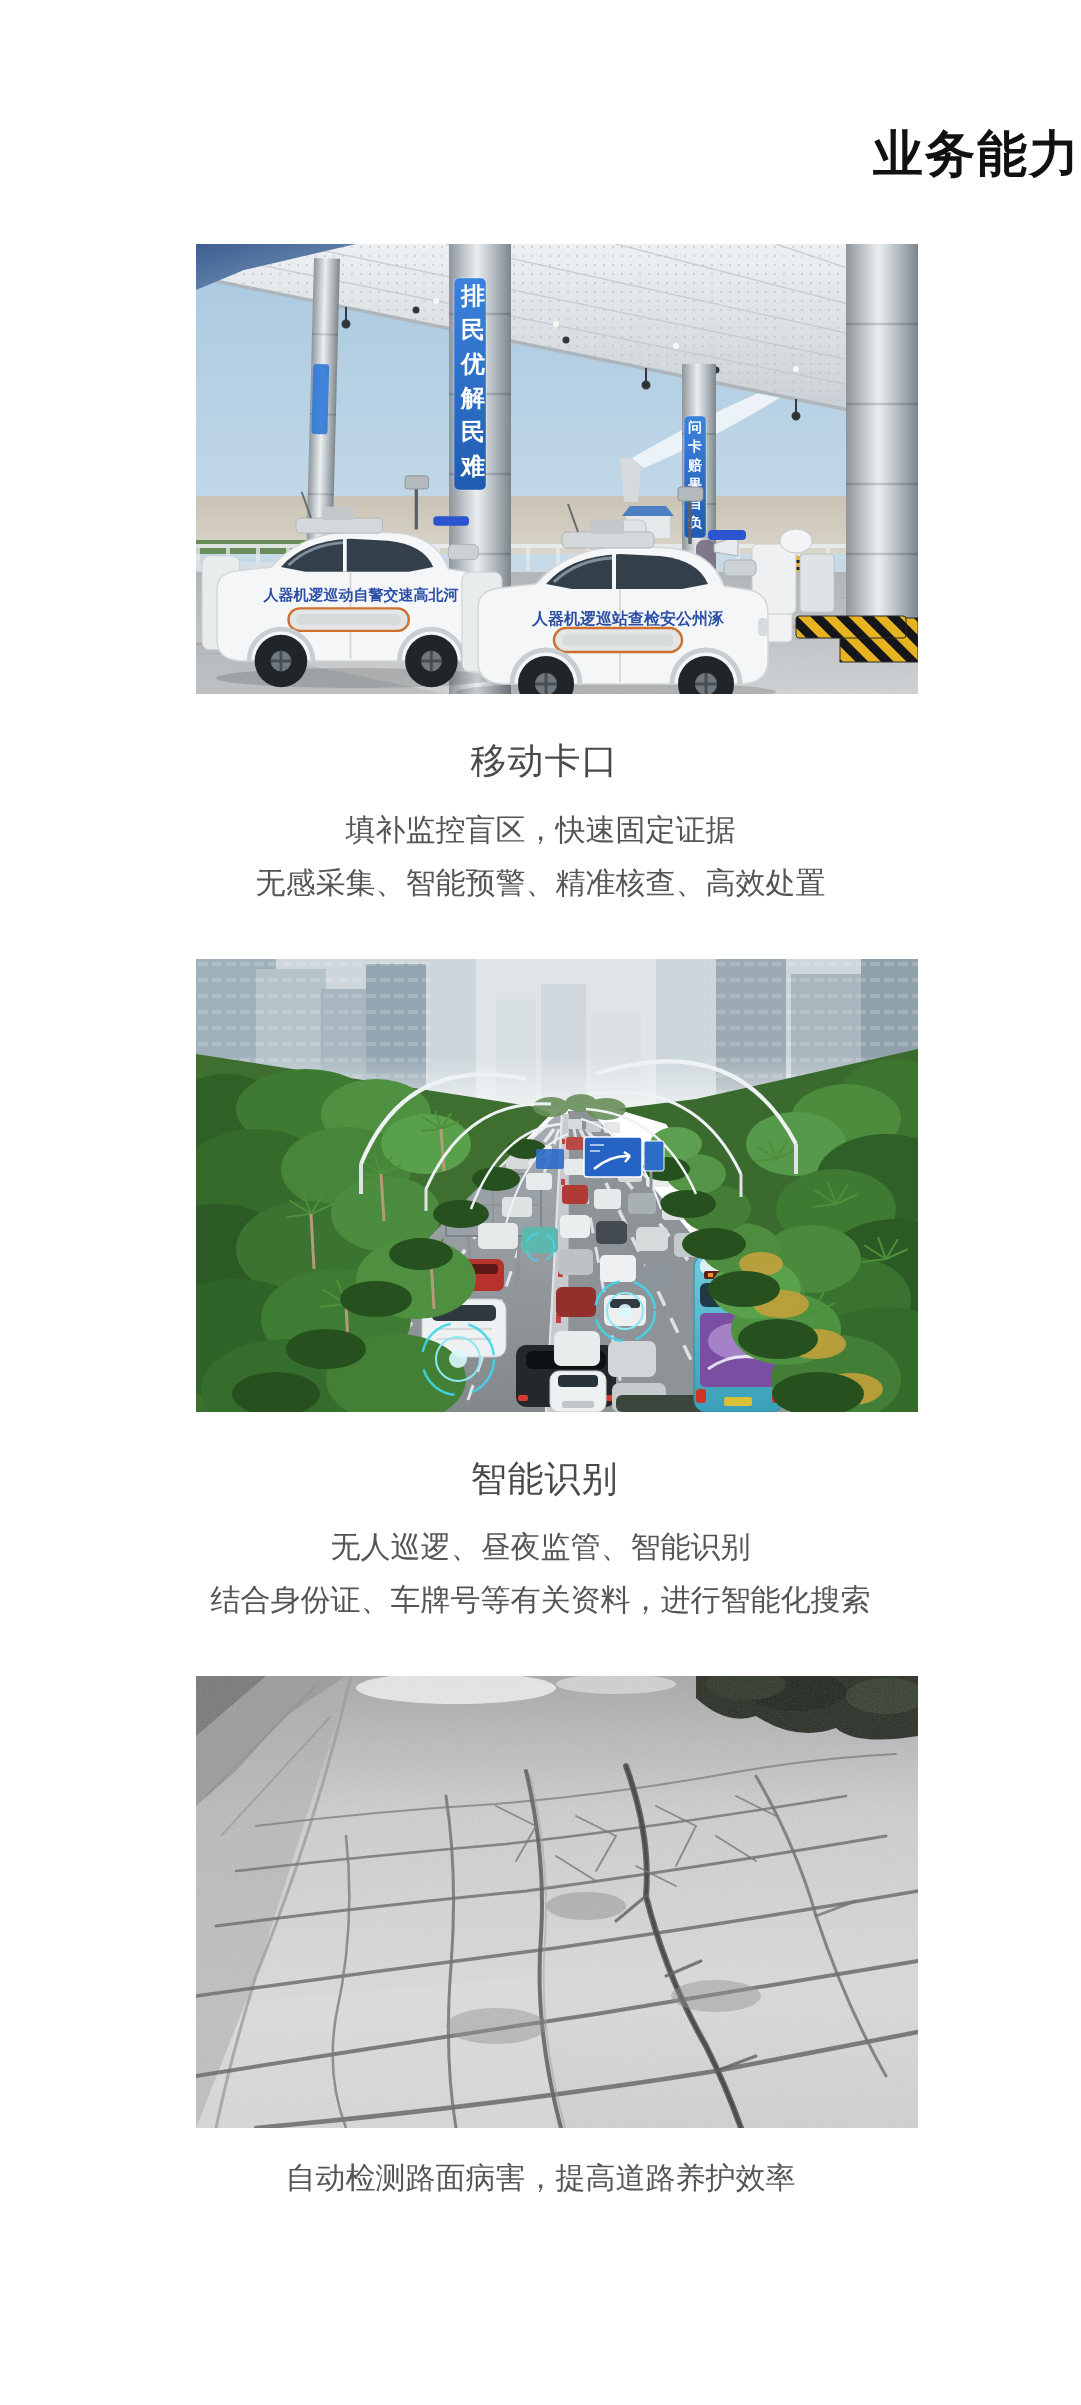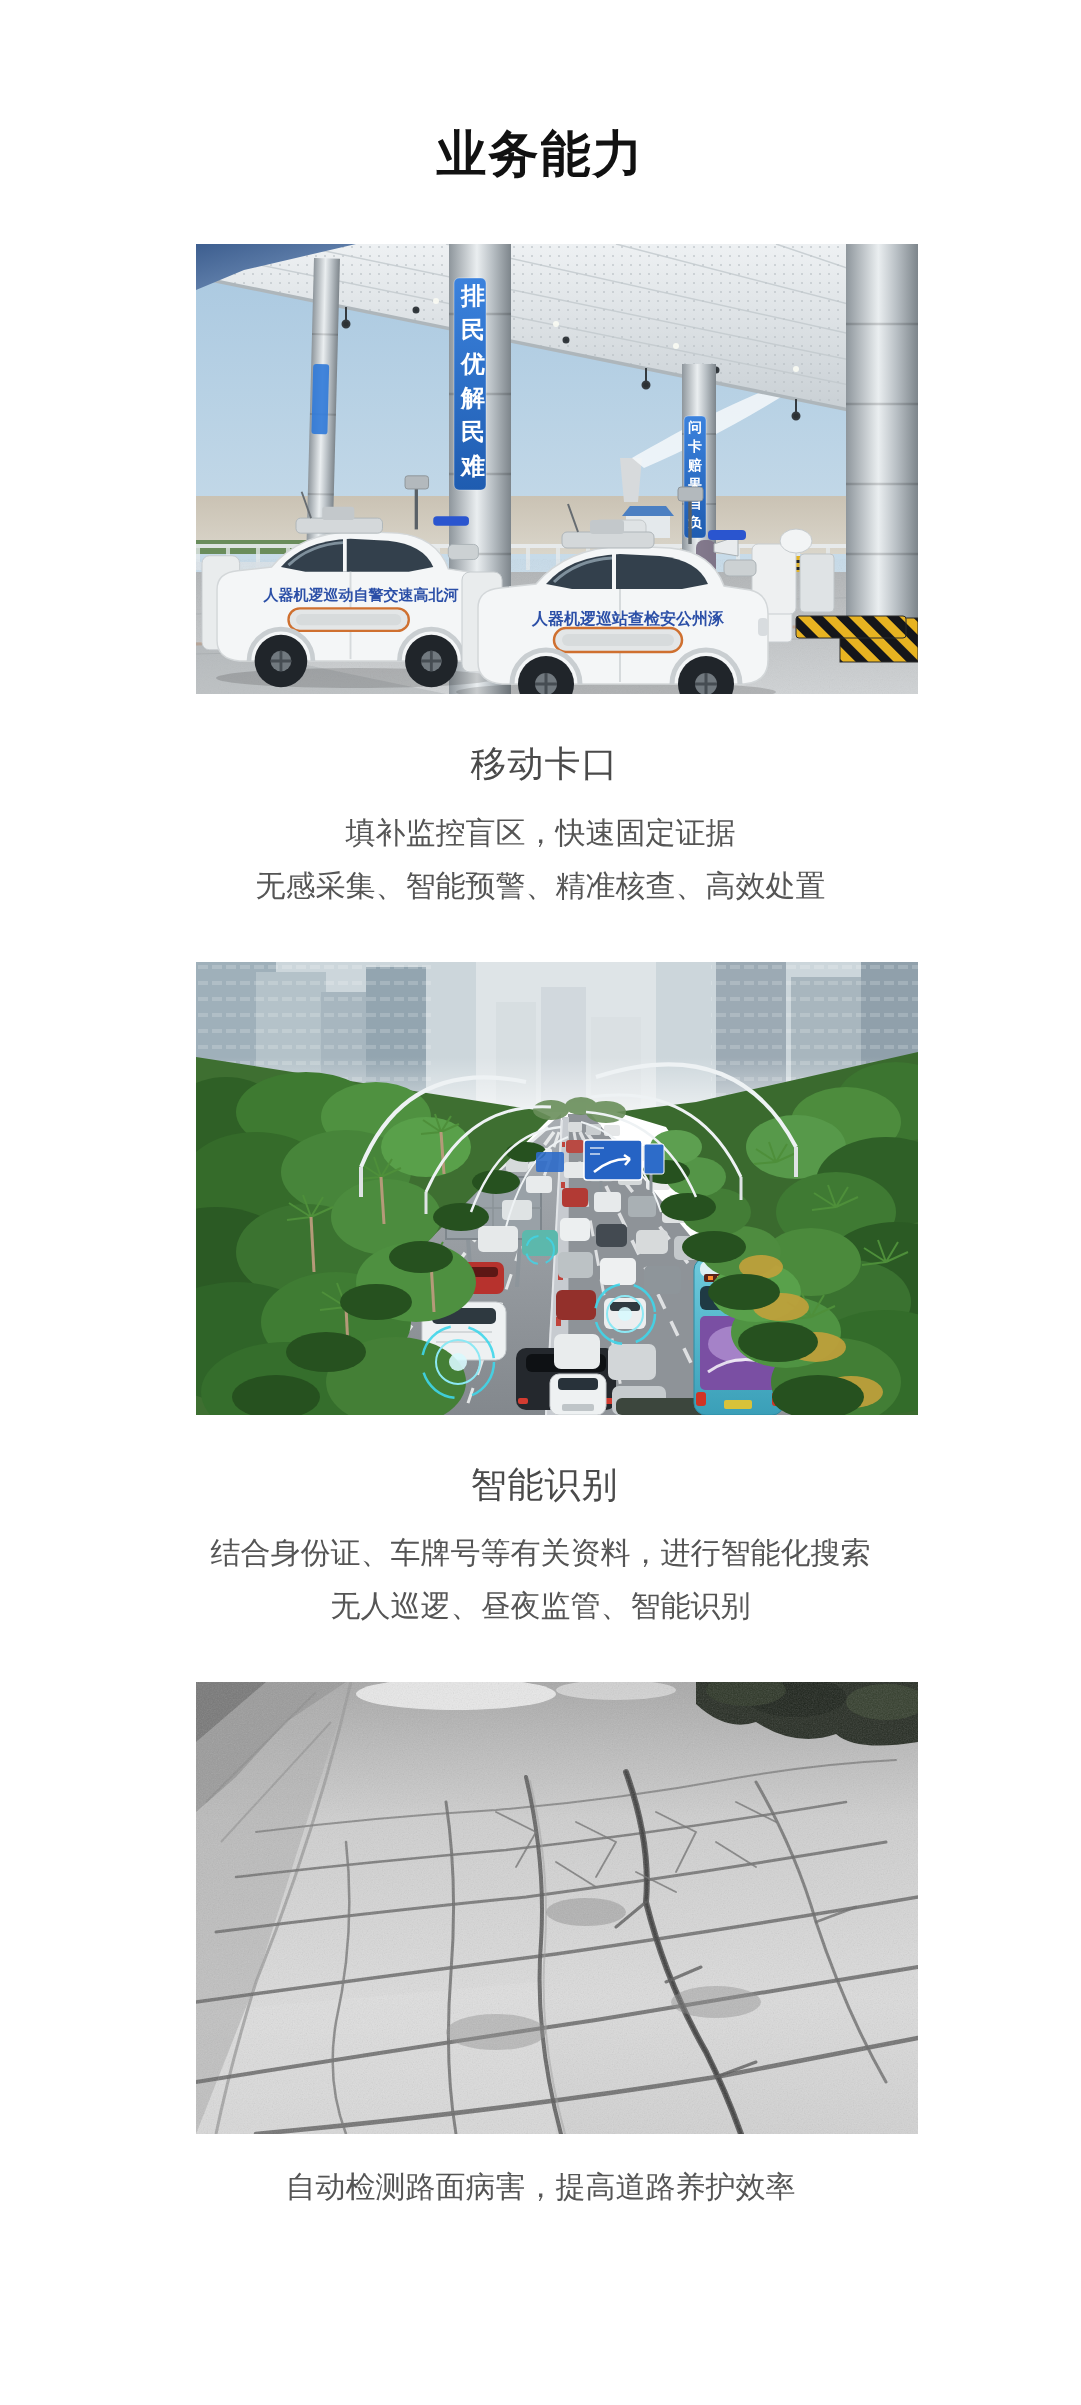--- a/index.html
+++ b/index.html
@@ -2,25 +2,25 @@
 <html><head>
 <meta charset="utf-8">
 <style>
   html,body{margin:0;padding:0;}
   body{
     width:1081px;height:2405px;background:#ffffff;
     font-family:"Liberation Sans","DejaVu Sans",sans-serif;
     overflow:hidden;position:relative;
   }
   .page-title{
-    margin:0;padding-top:126px;text-align:center;
+    margin:0;padding-top:126px;text-align:right;
     font-size:50px;line-height:1.12;font-weight:600;color:#111111;letter-spacing:2px;
   }
   .section{text-align:center;}
-  .photo-wrap{display:block;margin:0 auto;width:690px;font-size:0;line-height:8px;}
+  .photo-wrap{display:block;margin:0 auto;width:690px;font-size:0;line-height:1px;}
   .photo-1{margin-top:62px;}
   .photo-2{margin-top:50px;}
   .photo-3{margin-top:50px;}
   .sec-heading{
     margin:46px 0 0;font-size:36px;line-height:1.1;font-weight:500;color:#4a4a4a;letter-spacing:1px;padding-left:8px;
   }
   .sec-text{
     margin:22px 0 0;font-size:30px;line-height:53px;font-weight:400;color:#555555;
   }
   .sec-text + .sec-text{margin-top:0;}
@@ -532,22 +532,22 @@
         <circle cx="262" cy="400" r="22" stroke="#8ce8f4" stroke-width="2"></circle>
         <circle cx="262" cy="400" r="9" fill="#d8f8fd" opacity="0.9"></circle>
         <circle cx="429" cy="352" r="30" stroke="#3fd6ea" stroke-width="2.5" stroke-dasharray="36 14" opacity="0.9"></circle>
         <circle cx="429" cy="352" r="18" stroke="#8ce8f4" stroke-width="2"></circle>
         <circle cx="429" cy="352" r="7" fill="#d8f8fd" opacity="0.9"></circle>
         <circle cx="344" cy="288" r="14" stroke="#3fd6ea" stroke-width="2" stroke-dasharray="16 8" opacity="0.8"></circle>
       </g>
     </svg>
   </div>
   <h2 class="sec-heading">智能识别</h2>
+  <p class="sec-text">无人巡逻、昼夜监管、智能识别</p>
   <p class="sec-text">结合身份证、车牌号等有关资料，进行智能化搜索</p>
-  <p class="sec-text">无人巡逻、昼夜监管、智能识别</p>
 </section>
 
 <section class="section">
   <div class="photo-wrap photo-3">
     <svg width="722" height="452" viewBox="0 0 722 452" xmlns="http://www.w3.org/2000/svg">
       <defs>
         <linearGradient id="g3base" x1="0" y1="0" x2="0" y2="1">
           <stop offset="0" stop-color="#a8a8a8"></stop>
             <stop offset="0.3" stop-color="#cfcfcf"></stop>
           <stop offset="0.7" stop-color="#dcdcdc"></stop>

